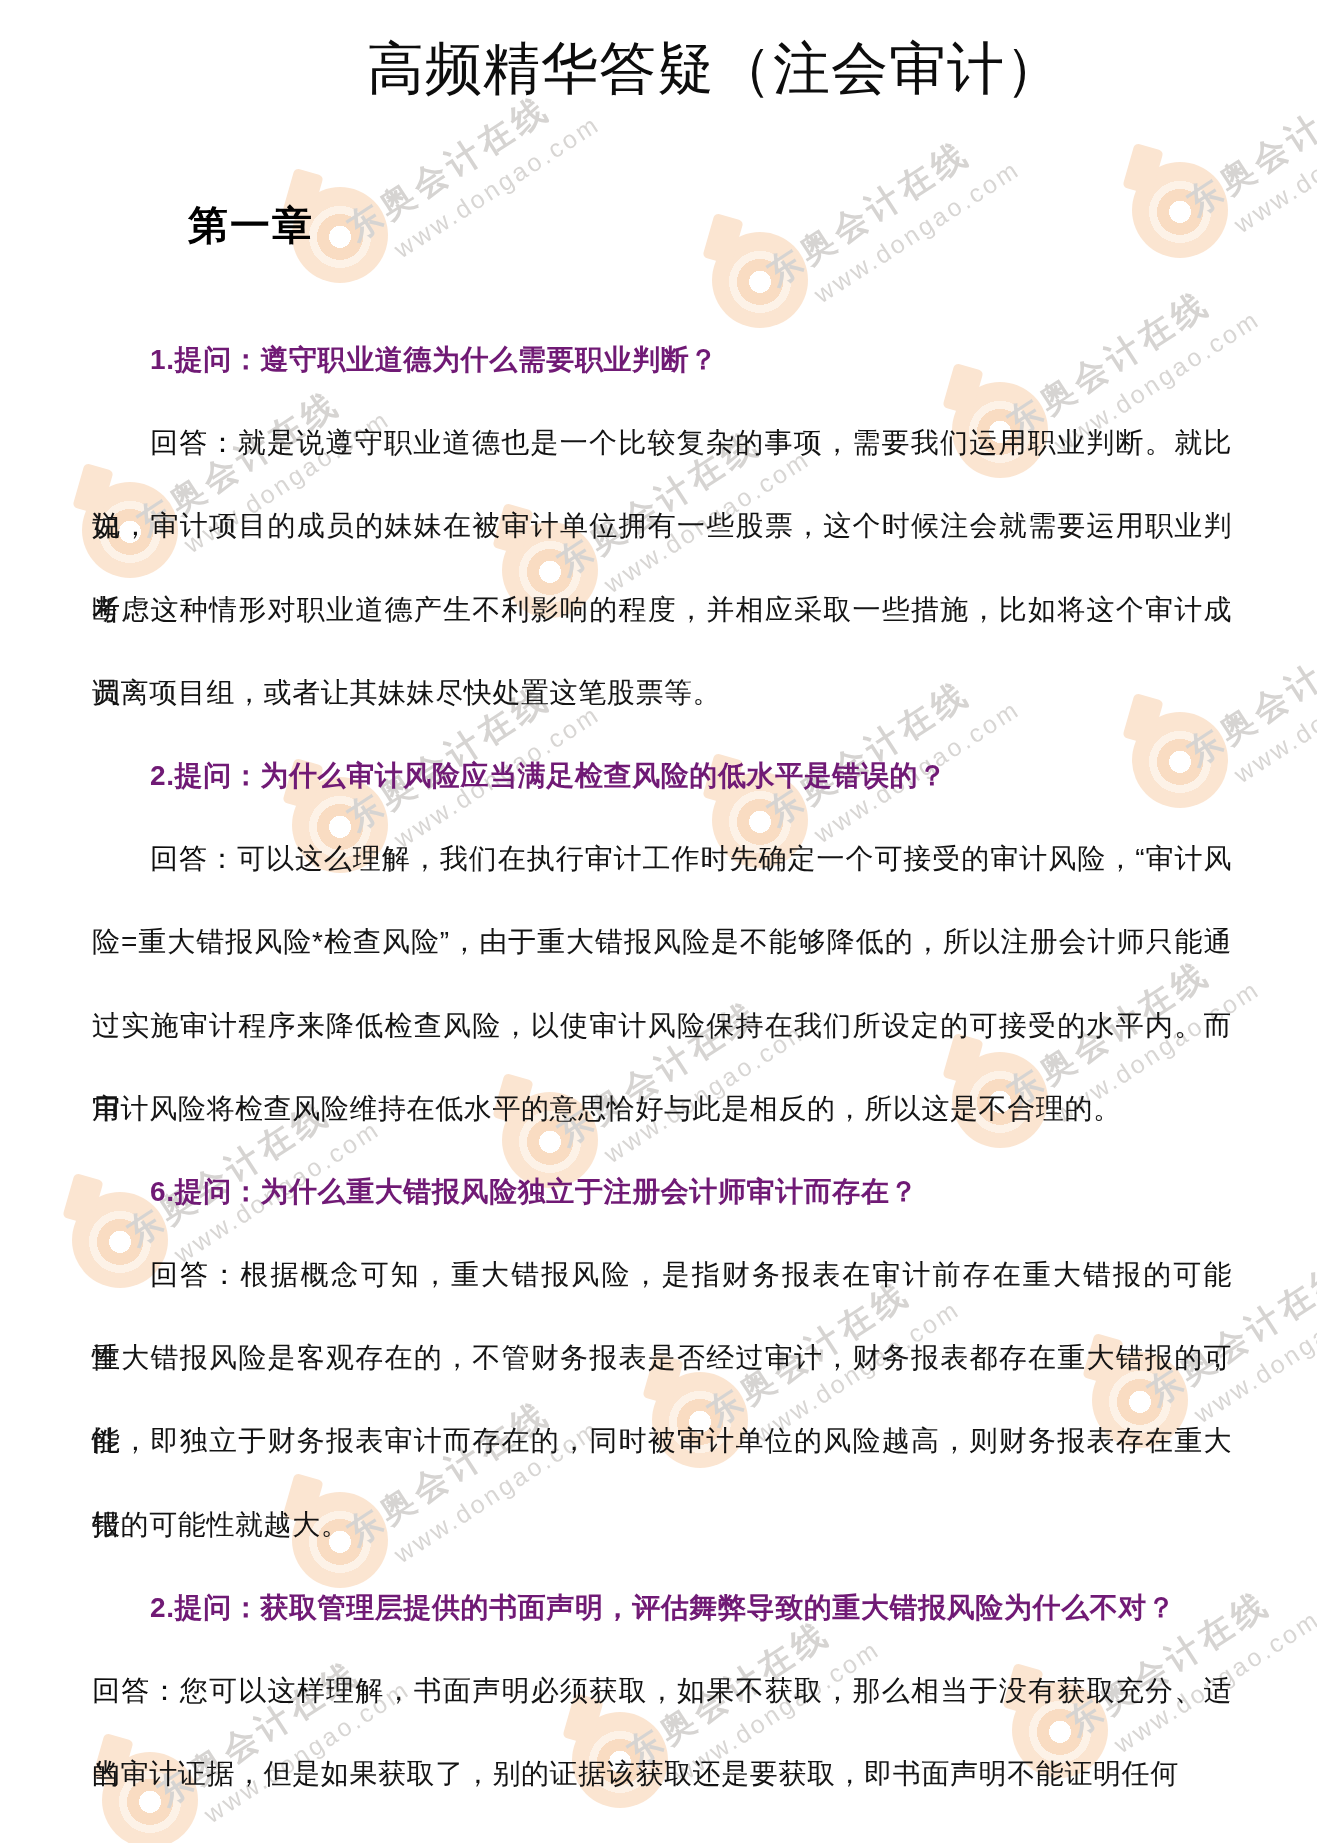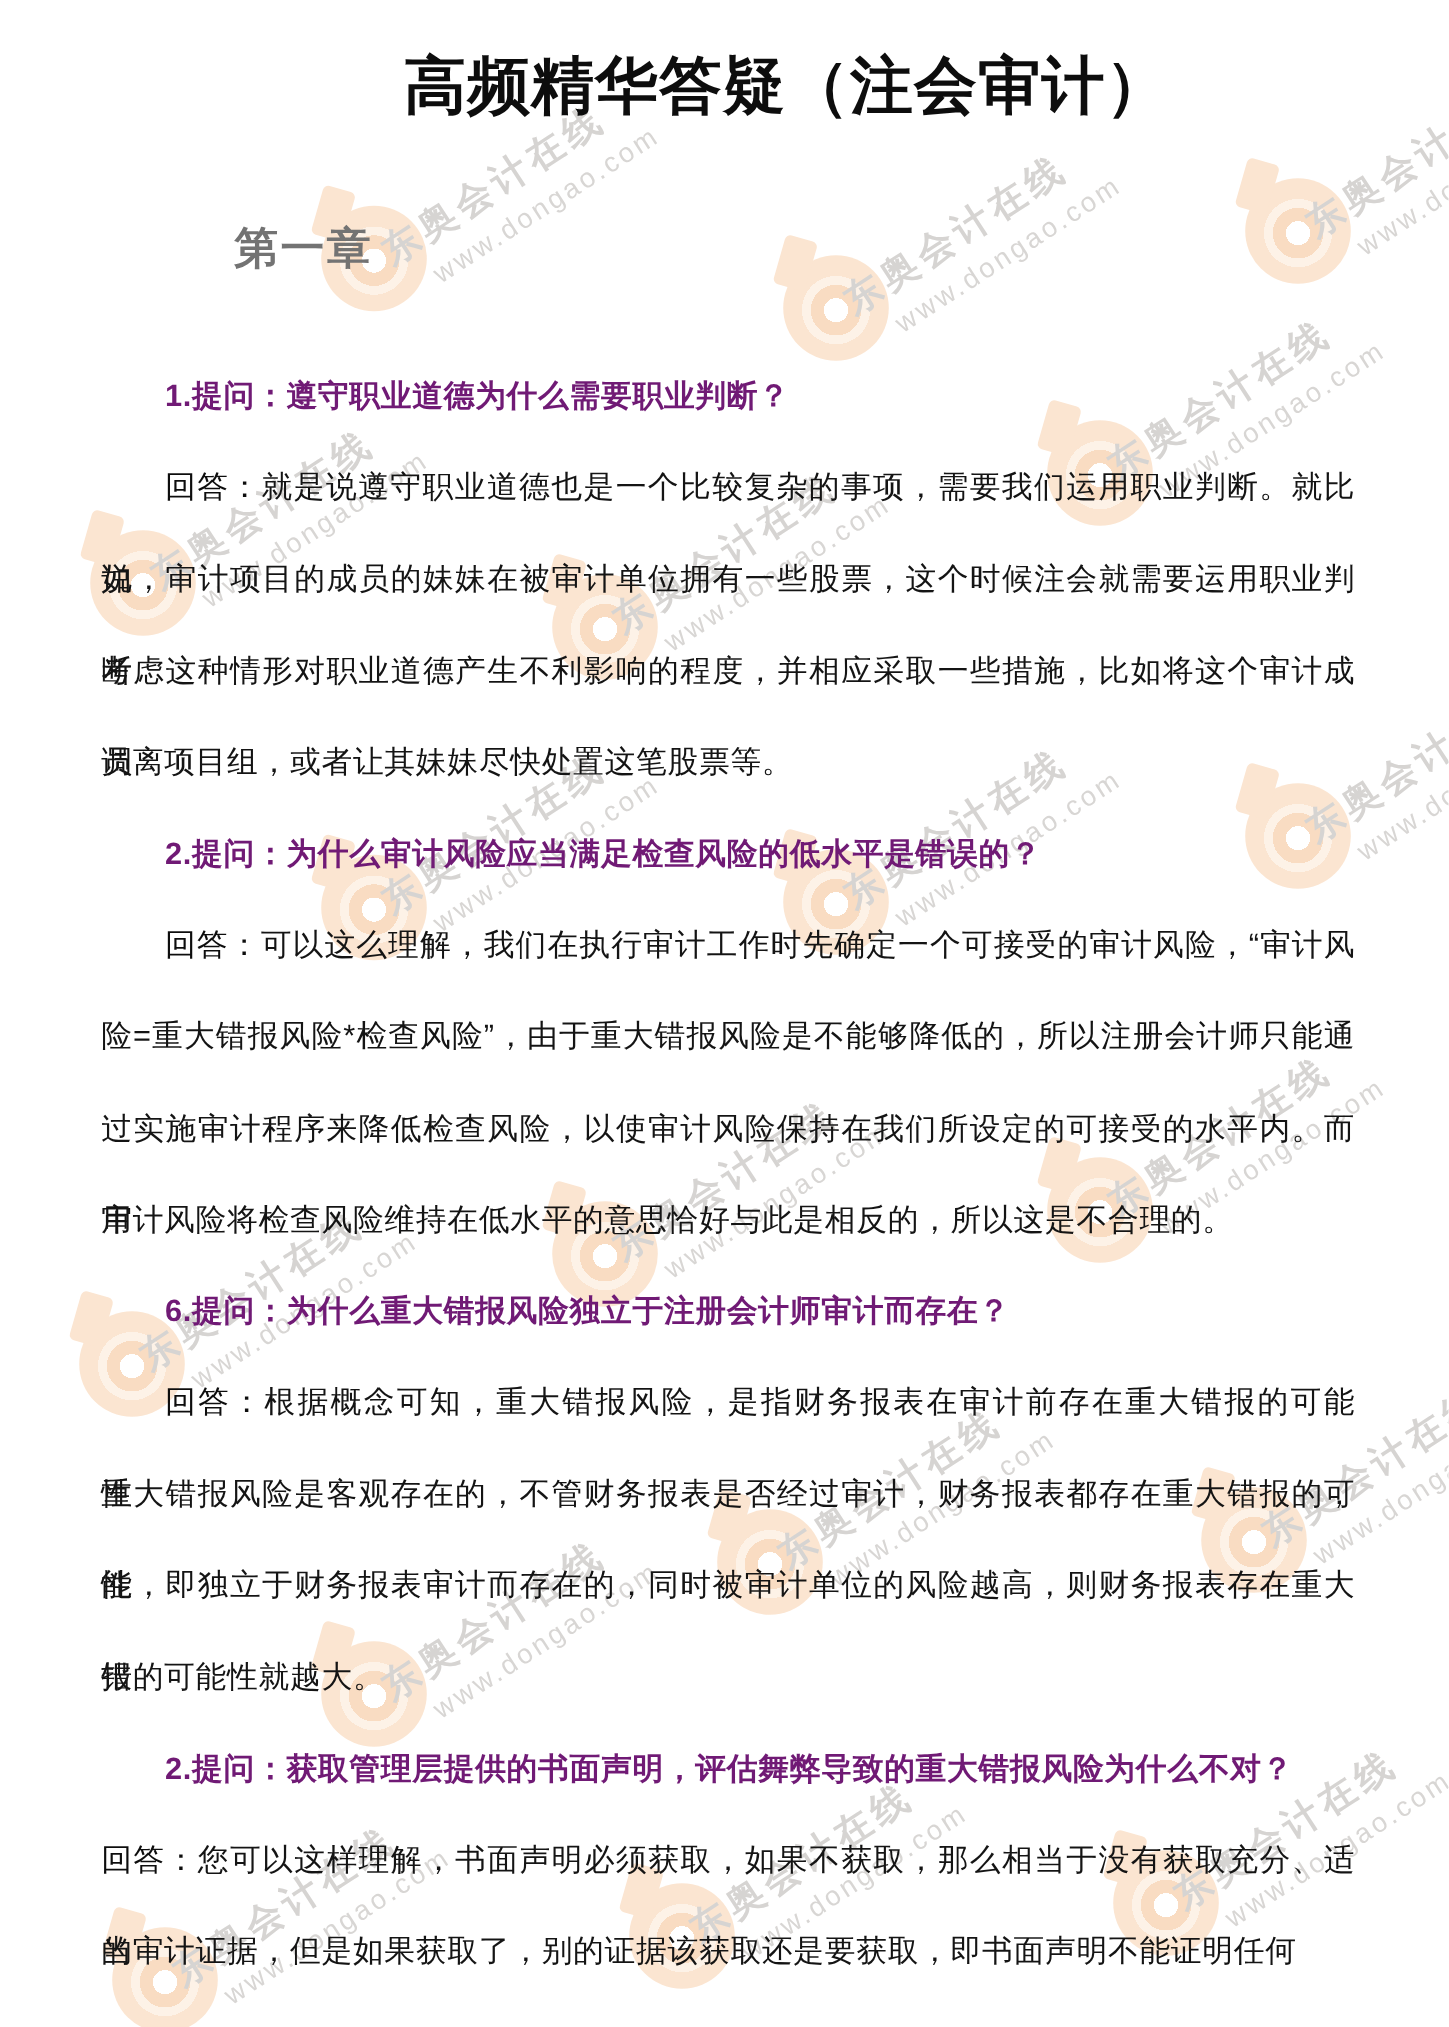--- a/index.html
+++ b/index.html
@@ -40,29 +40,28 @@
   }
   .wm-brand {
     font-size: 34px; font-weight: bold; letter-spacing: 5px; color: #d6d4d2;
   }
   .wm-url {
     font-size: 25px; letter-spacing: 3px; color: #d8d6d4; margin-left: 28px; margin-top: 4px;
   }
 
   
   .doc-title {
-    position: absolute; left: 367px; top: 46px; z-index: 1;
-    font-size: 57px; font-weight: bold; color: #0d0d0d;
+    position: absolute; left: 367px; top: 36px; z-index: 1;
+    font-size: 57px; font-weight: normal; color: #0d0d0d;
     letter-spacing: 1px; line-height: 1.15; white-space: nowrap;
   }
   .chapter {
     position: absolute; left: 188px; top: 198px; z-index: 1;
-    font-size: 40px; font-weight: bold; color: #737373;
+    font-size: 40px; font-weight: bold; color: #000000;
     letter-spacing: 2px;
-    margin-left: 25px;
   }
   .content {
     position: absolute; left: 92px; top: 318px; width: 1140px; z-index: 1;
     font-size: 28px; line-height: 83.2px; color: #141414;
     letter-spacing: 0.6px;
   }
   .line { height: 83.2px; overflow: visible; }
   .line.fill { text-align: justify; text-align-last: justify; }
   .line.indent { text-indent: 58px; }
   .line.question { font-weight: bold; color: #701a75; }

